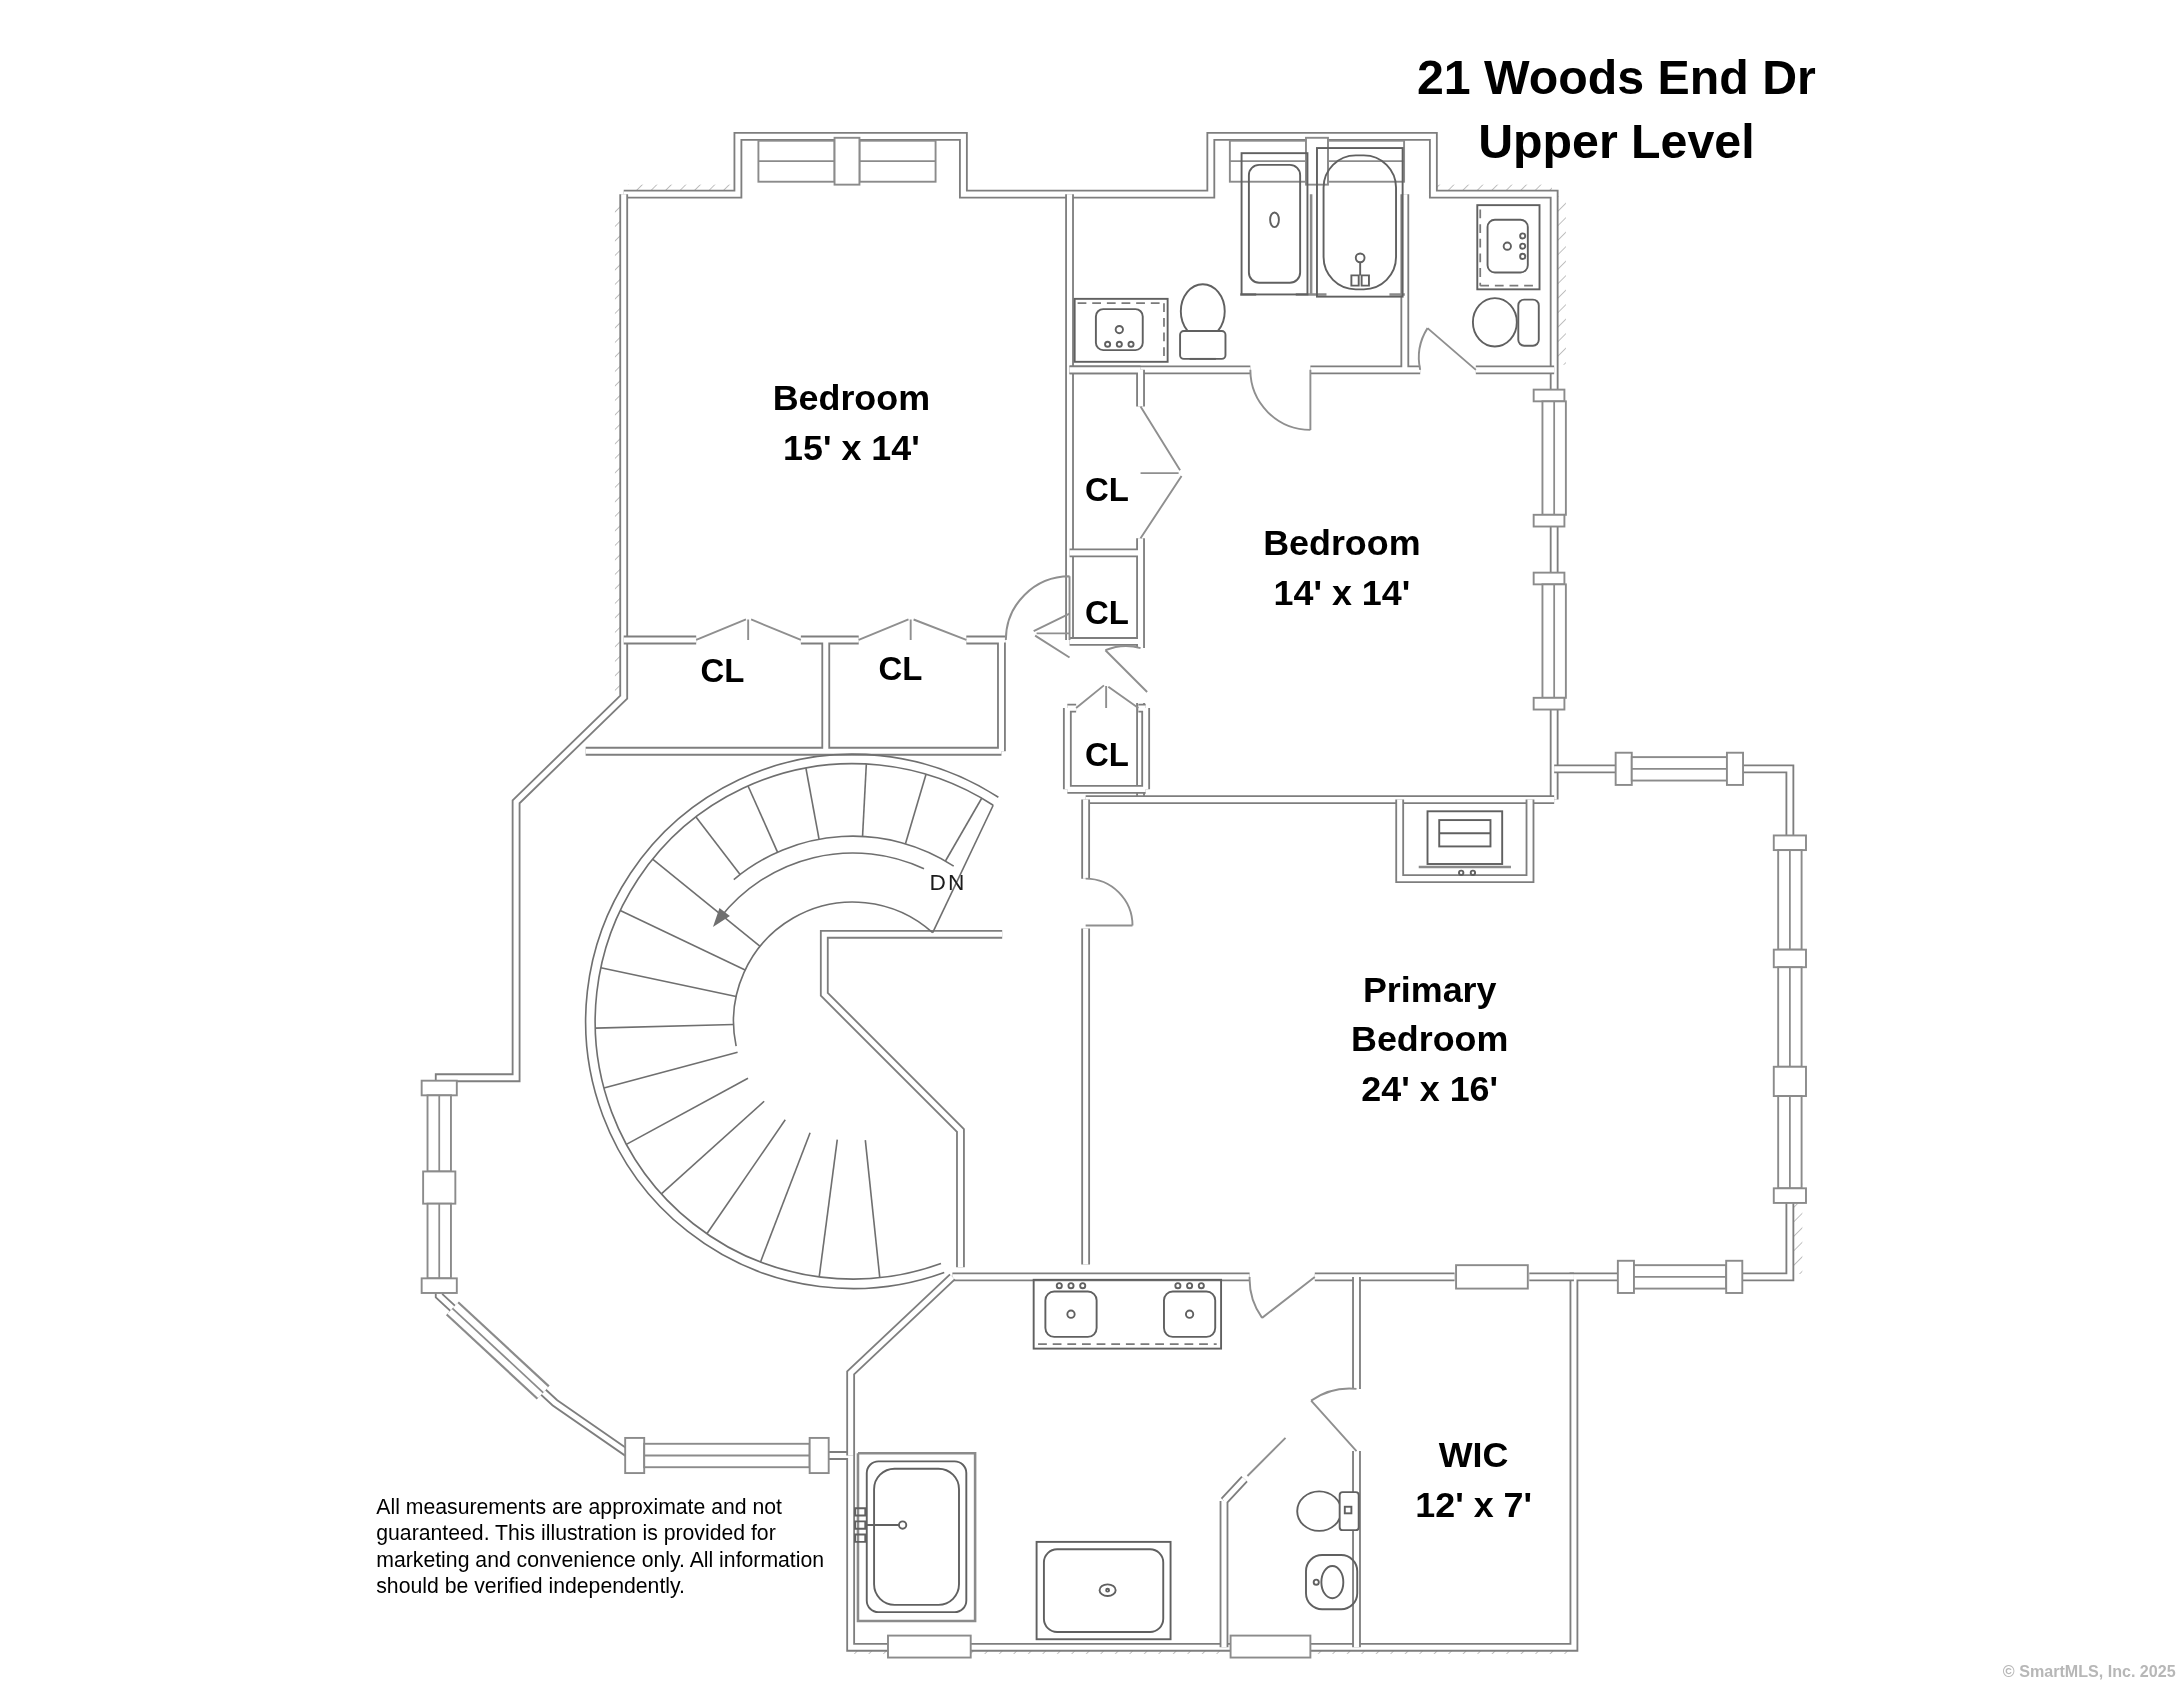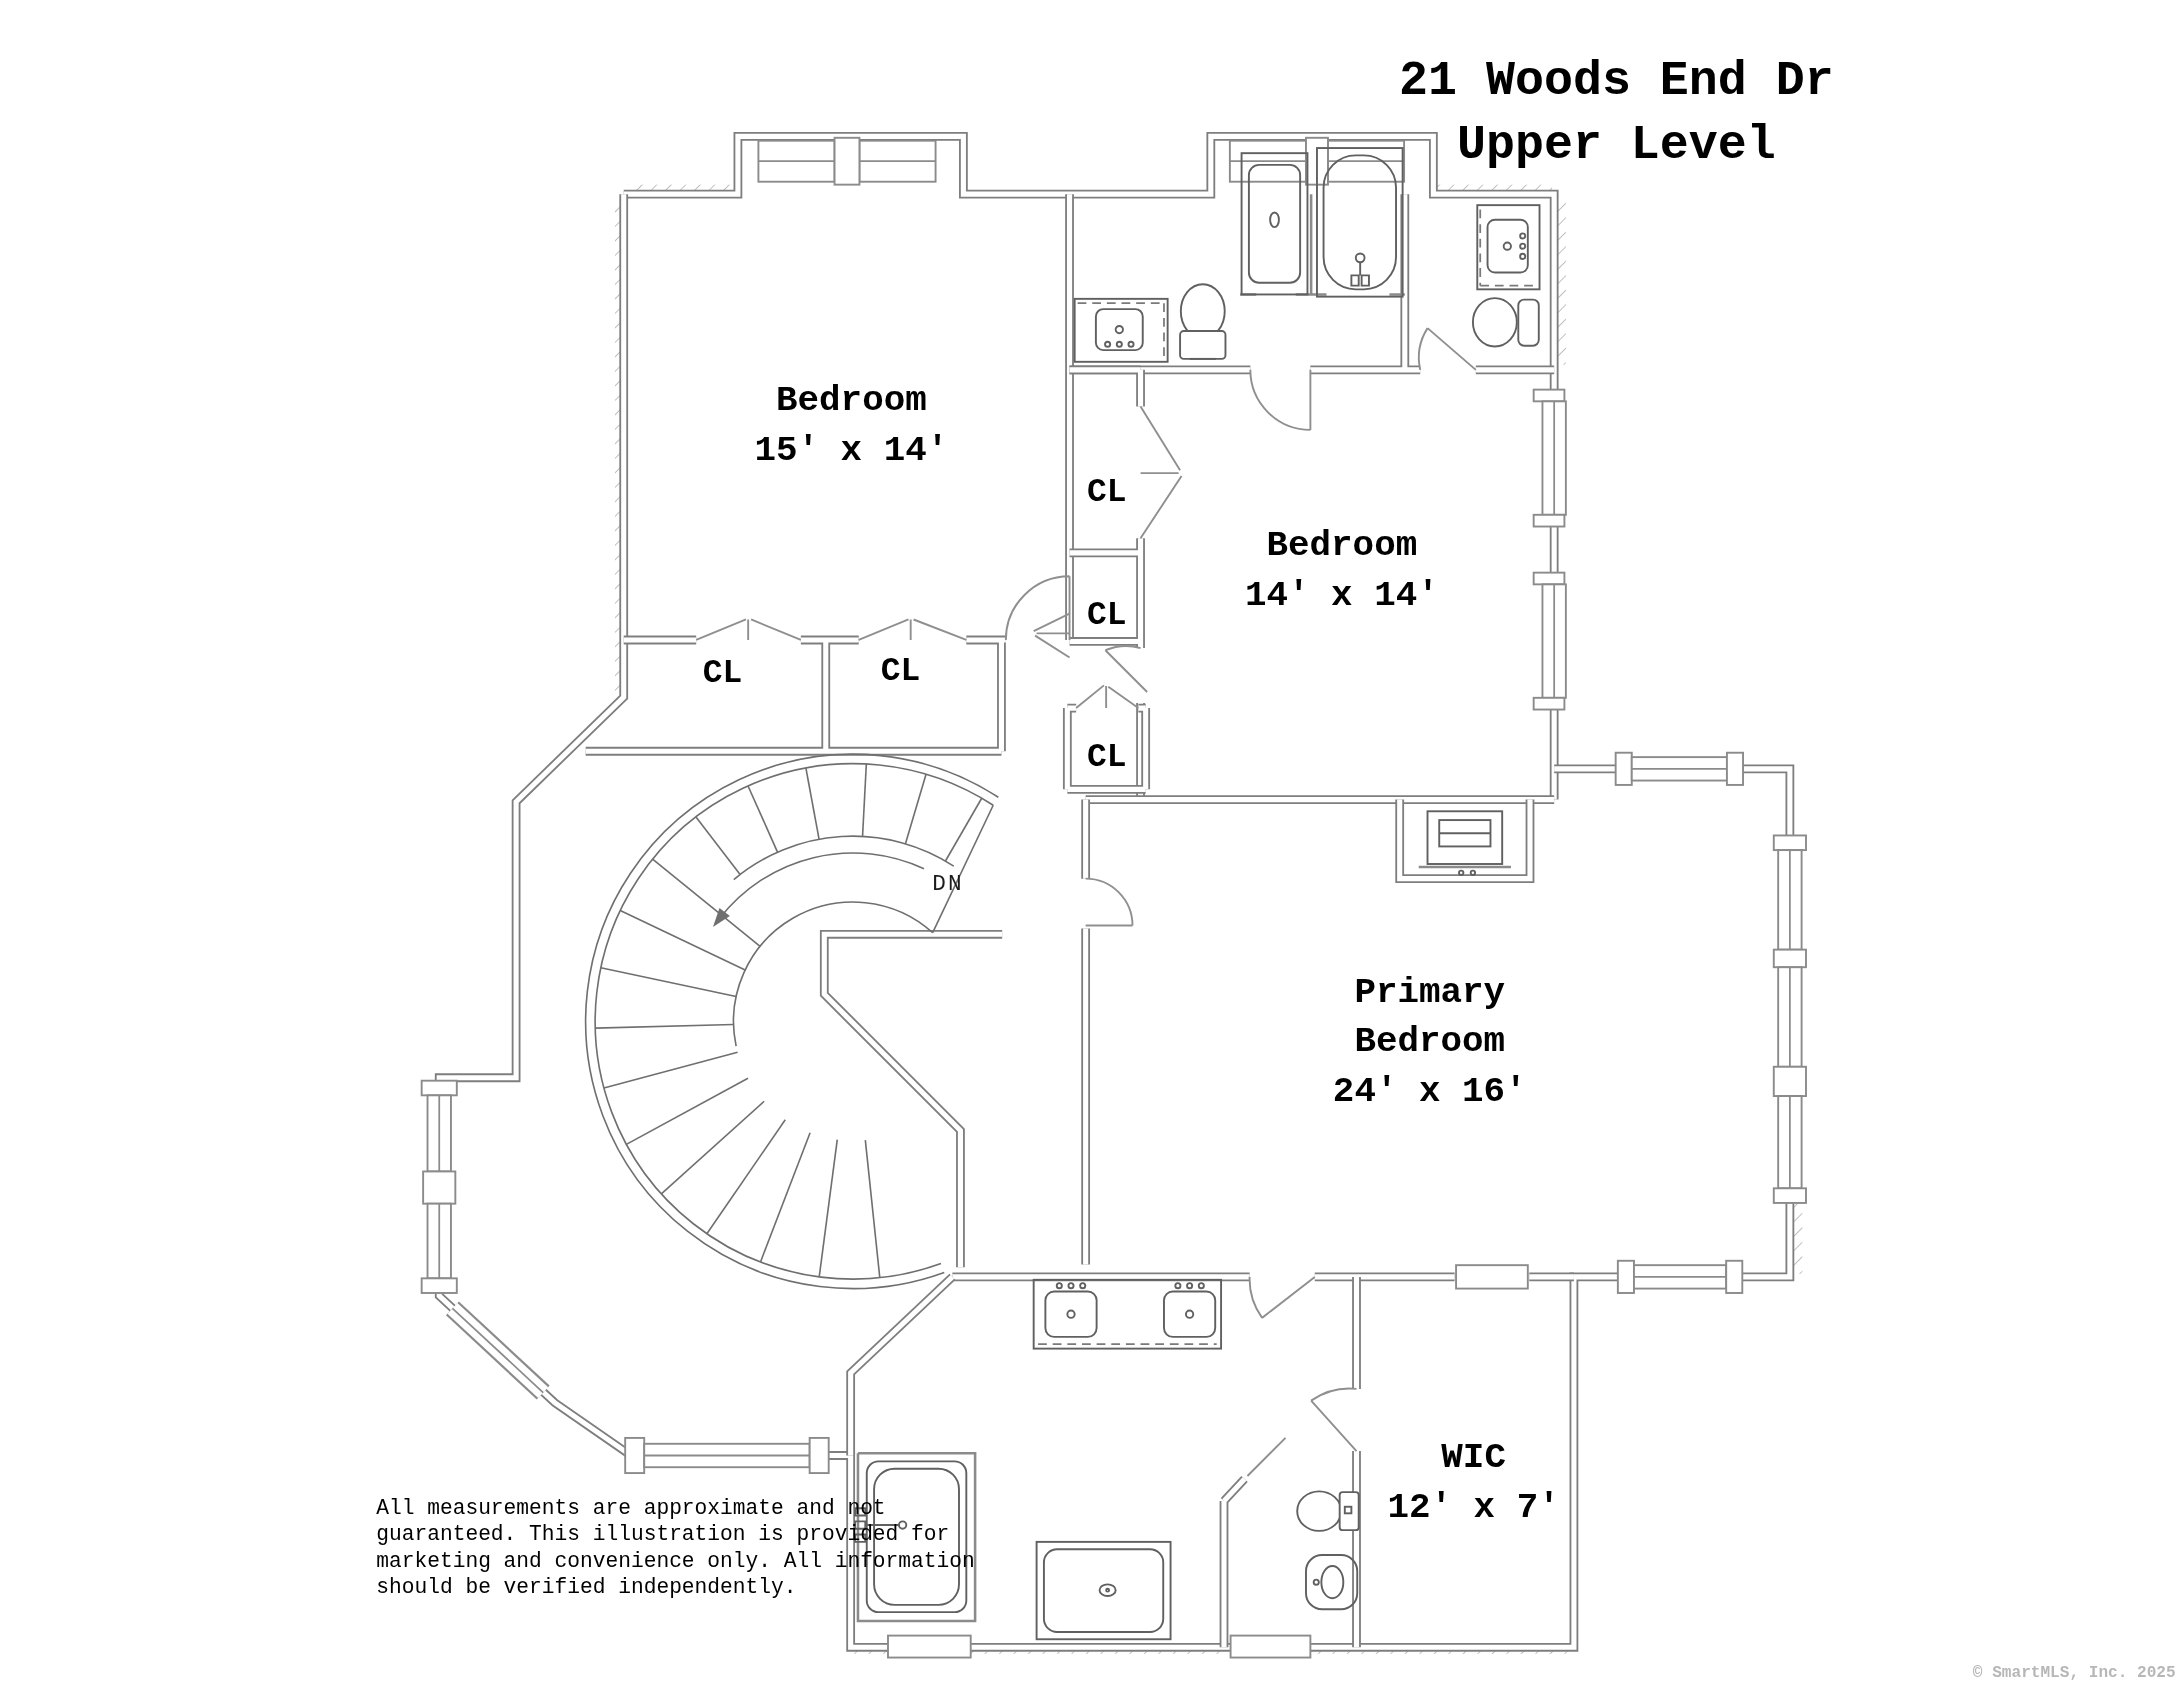--- a/index.html
+++ b/index.html
@@ -1,17 +1,17 @@
 <!DOCTYPE html>
 <html style="font-size:11.7px"><head>
 <meta charset="utf-8">
 <style>
   html,body{margin:0;padding:0;background:#ffffff;}
   #page{position:relative;width:2183px;height:1687px;background:#ffffff;overflow:hidden;
-        font-family:Liberation Mono, monospace;border-radius:31px;}
+        font-family:Liberation Sans, sans-serif;border-radius:31px;}
   svg{position:absolute;left:0;top:0;}
   
   .w  {stroke:#7e7e7e;stroke-width:12;fill:none;stroke-linecap:butt;}
   .ww {stroke:#ffffff;stroke-width:7;fill:none;stroke-linecap:butt;}
   .t  {stroke:#8b8b8b;stroke-width:3.5;fill:none;}
   .fx {stroke:#606060;stroke-width:2.6;fill:#ffffff;}
   .fxn{stroke:#606060;stroke-width:2.6;fill:none;}
   .winr{stroke:#8b8b8b;stroke-width:2.6;fill:#ffffff;}
   .winl{stroke:#8b8b8b;stroke-width:2.4;fill:none;}
   .dash{stroke:#7a7a7a;stroke-width:2.4;stroke-dasharray:12 8;fill:none;}

